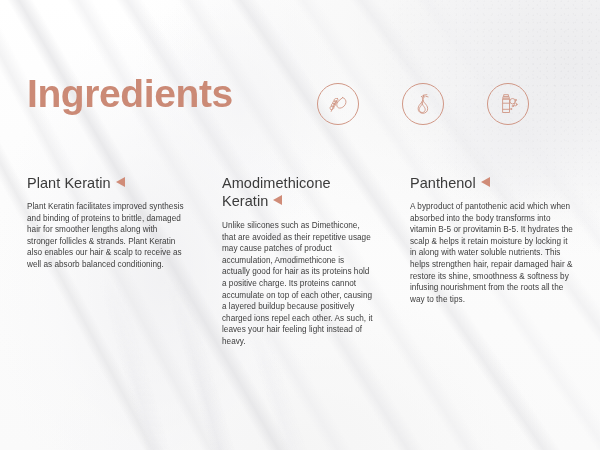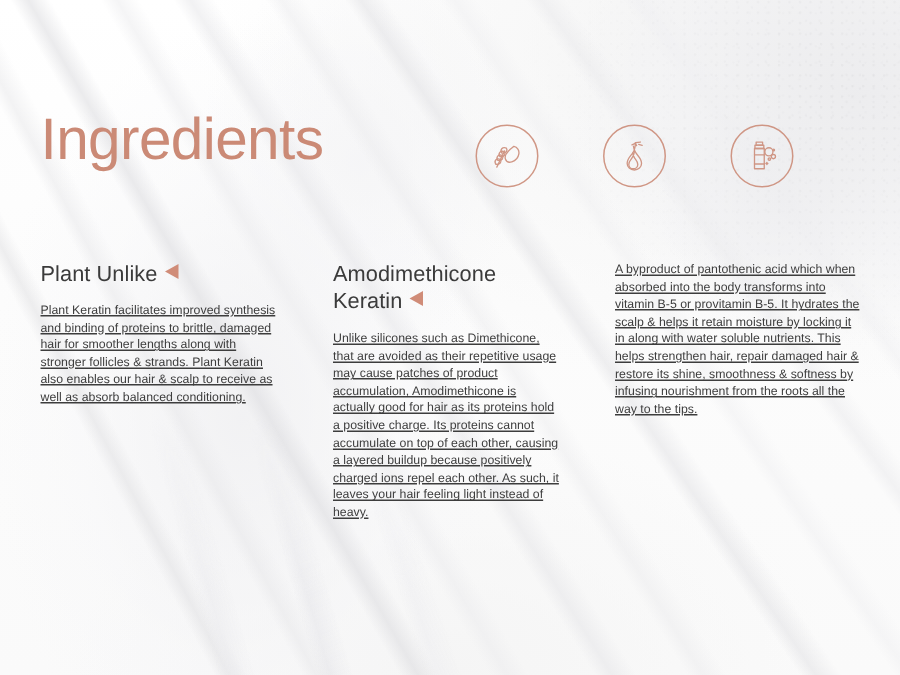--- a/index.html
+++ b/index.html
@@ -85,21 +85,21 @@
     position: absolute;
     inset: 0;
   }
 
   .page-title {
     position: absolute;
     left: 27px;
     top: 74px;
     font-size: 39px;
     line-height: 1;
-    font-weight: normal;
+    font-weight: bold;
     letter-spacing: -0.4px;
     color: #cb8a76;
     white-space: nowrap;
   }
 
   
   .icon-row {
     position: absolute;
     left: 317px;
     top: 83px;
@@ -151,21 +151,20 @@
     border-right: 9px solid #d08c78;
     vertical-align: 1px;
     margin-left: 5px;
   }
   .col-body {
     font-size: 8.2px;
     line-height: 11.6px;
     color: #3d3d3d;
     margin: 0;
     letter-spacing: .02px;
-    text-decoration: underline;
   }
   .col-2 .col-heading { margin-bottom: 10px; }
 </style>
 </head>
 <body>
 
 <div id="page">
 
   <div class="bg-layer bg-base"></div>
   <div class="bg-layer bg-swell"></div>
@@ -231,29 +230,30 @@
             <path d="M16.25 17.35v1.3"></path>
           </svg>
         </span>
       </div>
 
     </div>
 
     <div class="columns">
 
       <div class="col col-1">
-        <h2 class="col-heading"><span>Plant Unlike</span><span class="tri"></span></h2>
+        <h2 class="col-heading"><span>Plant Keratin</span><span class="tri"></span></h2>
         <p class="col-body">Plant Keratin facilitates improved synthesis and binding of proteins to brittle, damaged hair for smoother lengths along with stronger follicles &amp; strands. Plant Keratin also enables our hair &amp; scalp to receive as well as absorb balanced conditioning.</p>
       </div>
 
       <div class="col col-2">
         <h2 class="col-heading"><span>Amodimethicone Keratin</span><span class="tri"></span></h2>
         <p class="col-body">Unlike silicones such as Dimethicone, that are avoided as their repetitive usage may cause patches of product accumulation, Amodimethicone is actually good for hair as its proteins hold a positive charge. Its proteins cannot accumulate on top of each other, causing a layered buildup because positively charged ions repel each other. As such, it leaves your hair feeling light instead of heavy.</p>
       </div>
 
       <div class="col col-3">
+        <h2 class="col-heading"><span>Panthenol</span><span class="tri"></span></h2>
         <p class="col-body">A byproduct of pantothenic acid which when absorbed into the body transforms into vitamin B-5 or provitamin B-5. It hydrates the scalp &amp; helps it retain moisture by locking it in along with water soluble nutrients. This helps strengthen hair, repair damaged hair &amp; restore its shine, smoothness &amp; softness by infusing nourishment from the roots all the way to the tips.</p>
       </div>
 
     </div>
 
   </div>
 </div>
 
 </body></html>

